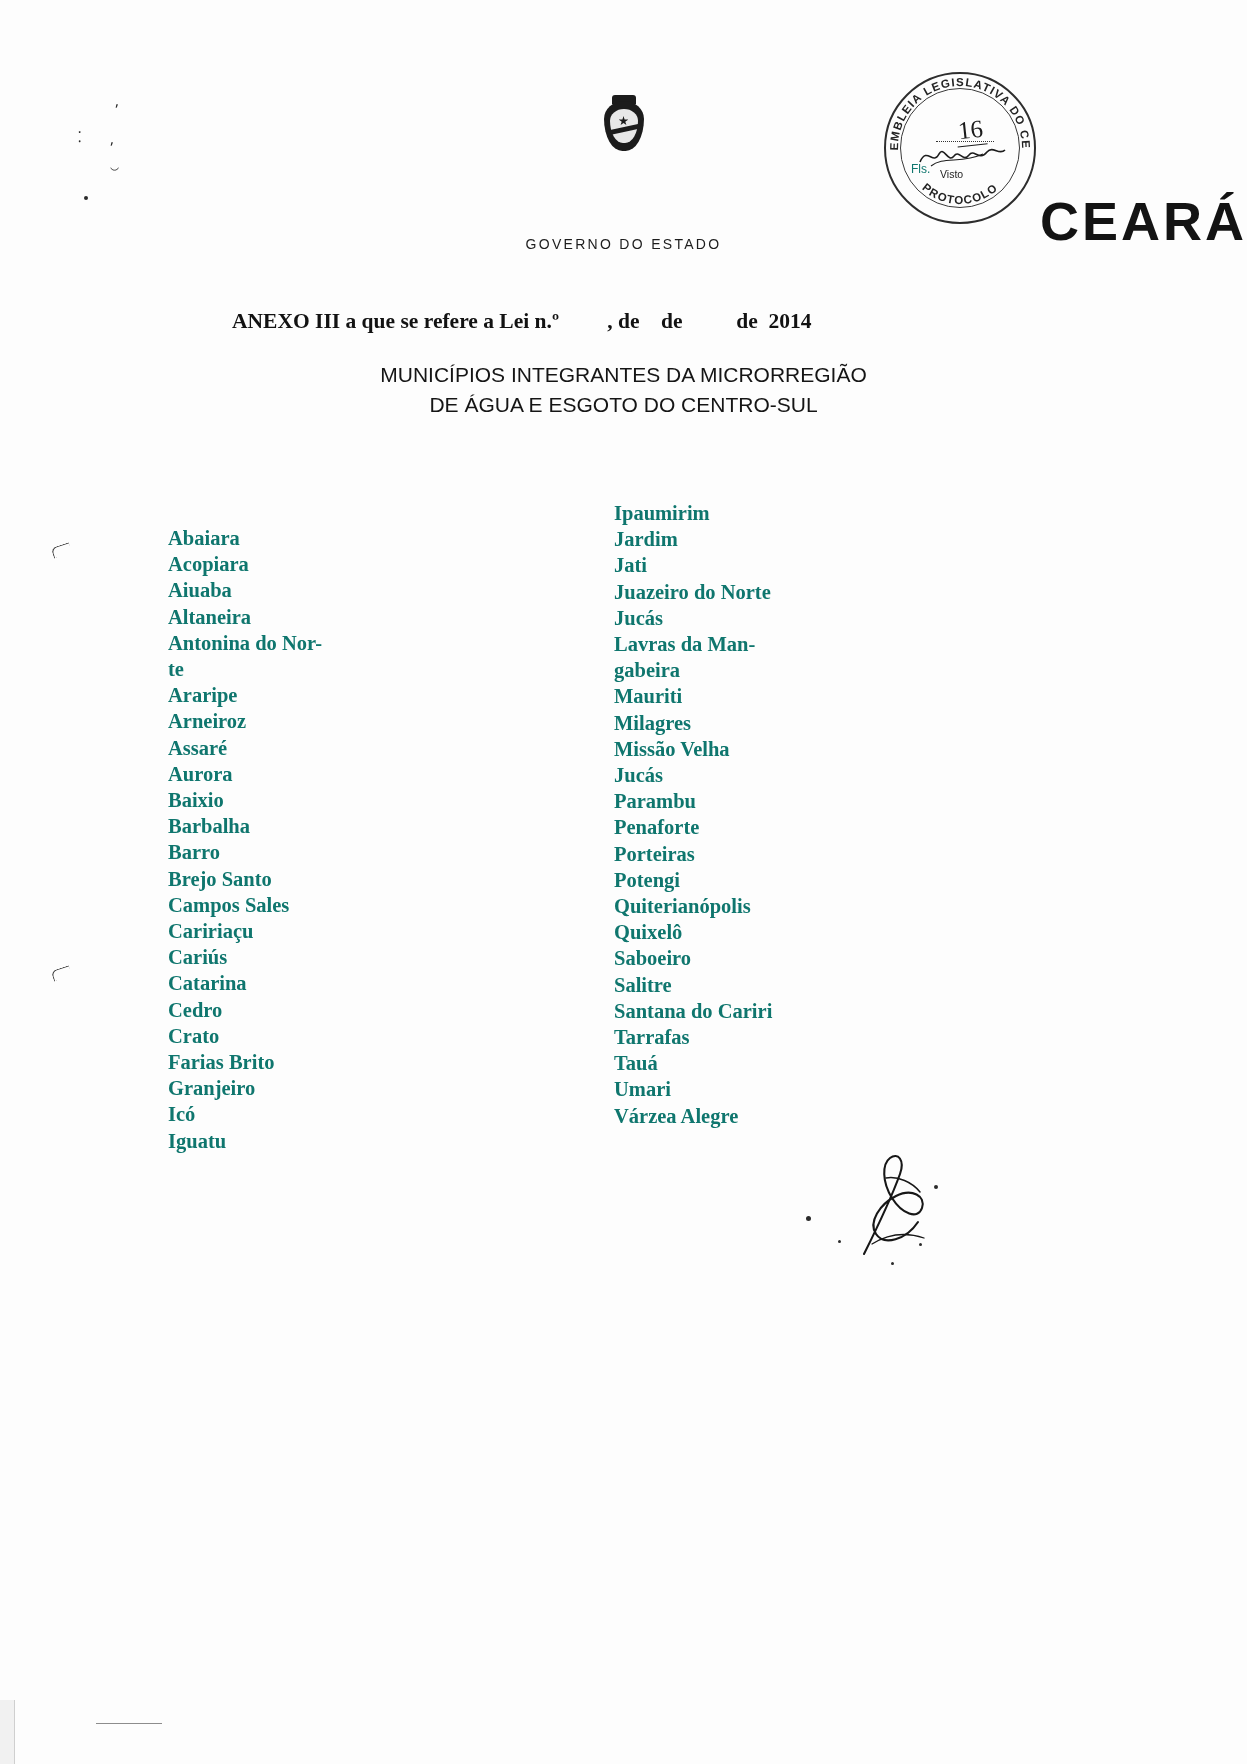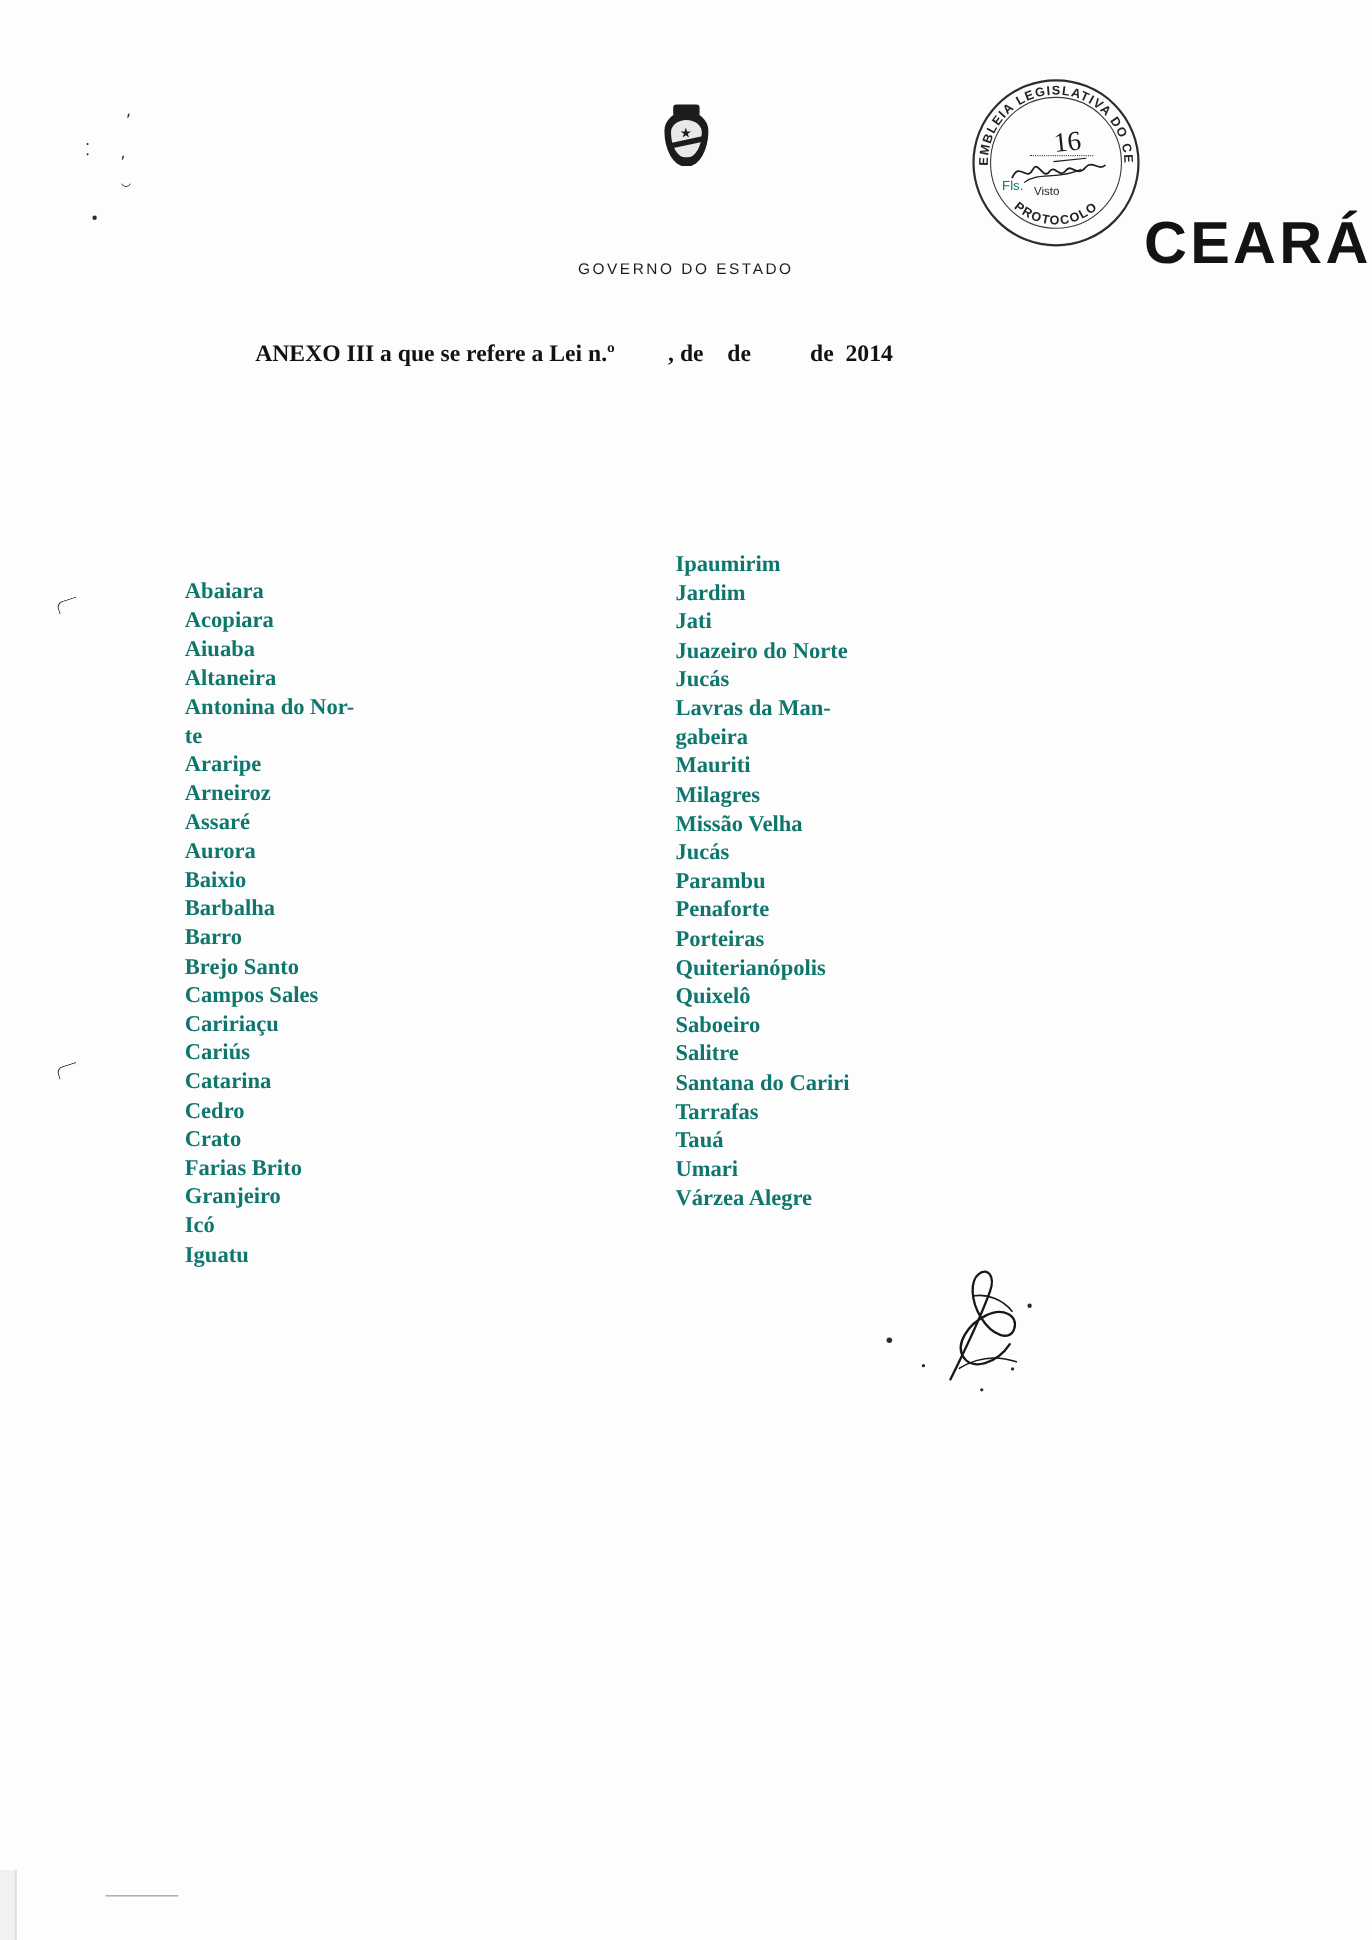--- a/index.html
+++ b/index.html
@@ -325,20 +325,24 @@
     <div class="st-dots"></div>
     <div class="st-num">16</div>
     <svg class="st-sig" viewBox="0 0 90 28">
       <path d="M3 20 C10 4, 16 24, 22 12 C27 3, 31 22, 37 14 C42 7, 46 21, 52 13 C57 6, 62 20, 70 10 C76 3, 82 14, 88 8" fill="none" stroke="#1d1d1d" stroke-width="1.6"></path>
       <path d="M14 24 C26 14, 44 22, 66 12" fill="none" stroke="#1d1d1d" stroke-width="1.1"></path>
     </svg>
     <div class="st-visto">Visto</div>
   </div>
 
   <div class="anexo-line">ANEXO III a que se refere a Lei n.º         , de    de          de  2014</div>
+  <div class="doc-title">
+    <span class="l1">MUNICÍPIOS INTEGRANTES DA MICRORREGIÃO</span>
+    <span class="l2">DE ÁGUA E ESGOTO DO CENTRO-SUL</span>
+  </div>
 
   <div class="col col-left">
       <div>Abaiara</div>
       <div>Acopiara</div>
       <div>Aiuaba</div>
       <div>Altaneira</div>
       <div>Antonina do Nor-</div>
       <div>te</div>
       <div>Araripe</div>
       <div>Arneiroz</div>
@@ -367,20 +371,21 @@
       <div>Jucás</div>
       <div>Lavras da Man-</div>
       <div>gabeira</div>
       <div>Mauriti</div>
       <div>Milagres</div>
       <div>Missão Velha</div>
       <div>Jucás</div>
       <div>Parambu</div>
       <div>Penaforte</div>
       <div>Porteiras</div>
+      <div>Potengi</div>
       <div>Quiterianópolis</div>
       <div>Quixelô</div>
       <div>Saboeiro</div>
       <div>Salitre</div>
       <div>Santana do Cariri</div>
       <div>Tarrafas</div>
       <div>Tauá</div>
       <div>Umari</div>
       <div>Várzea Alegre</div>
     </div>

